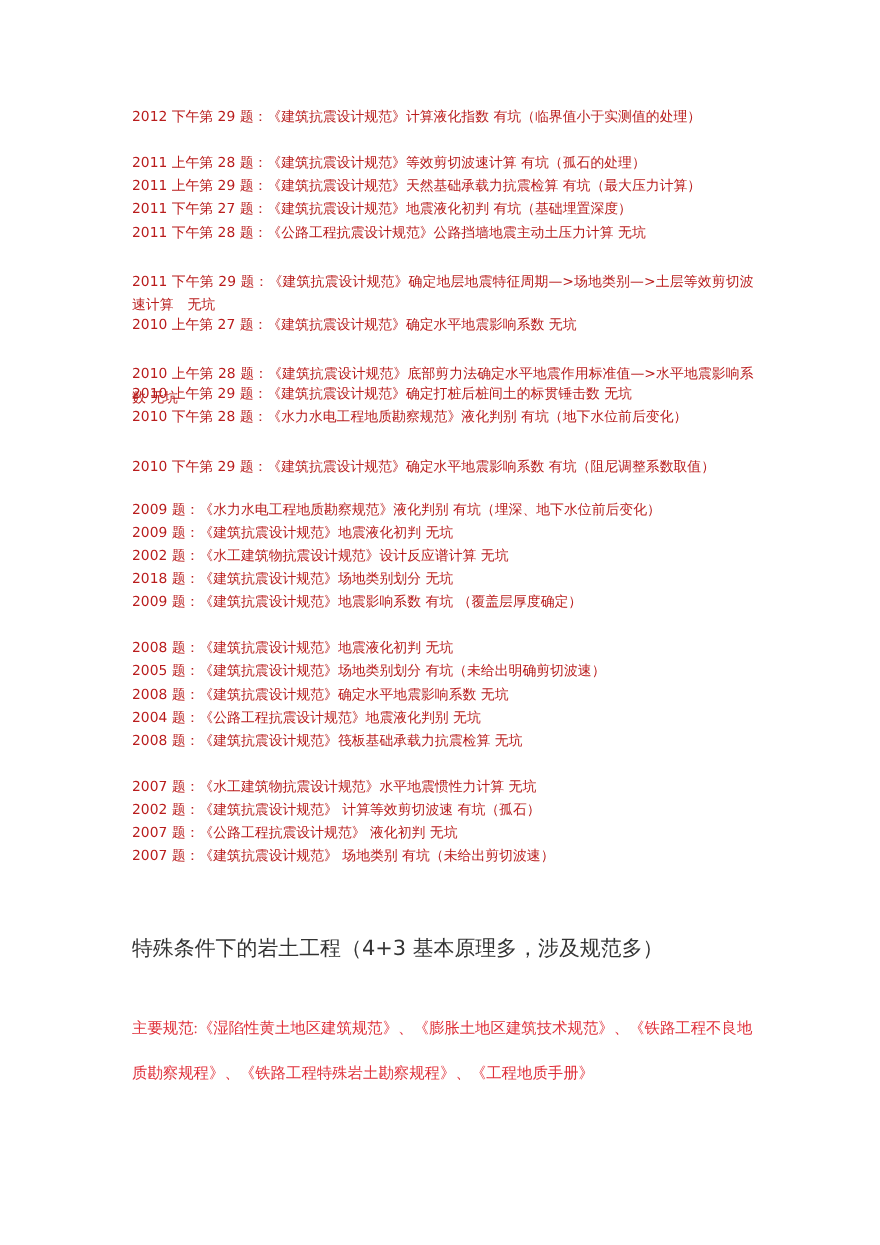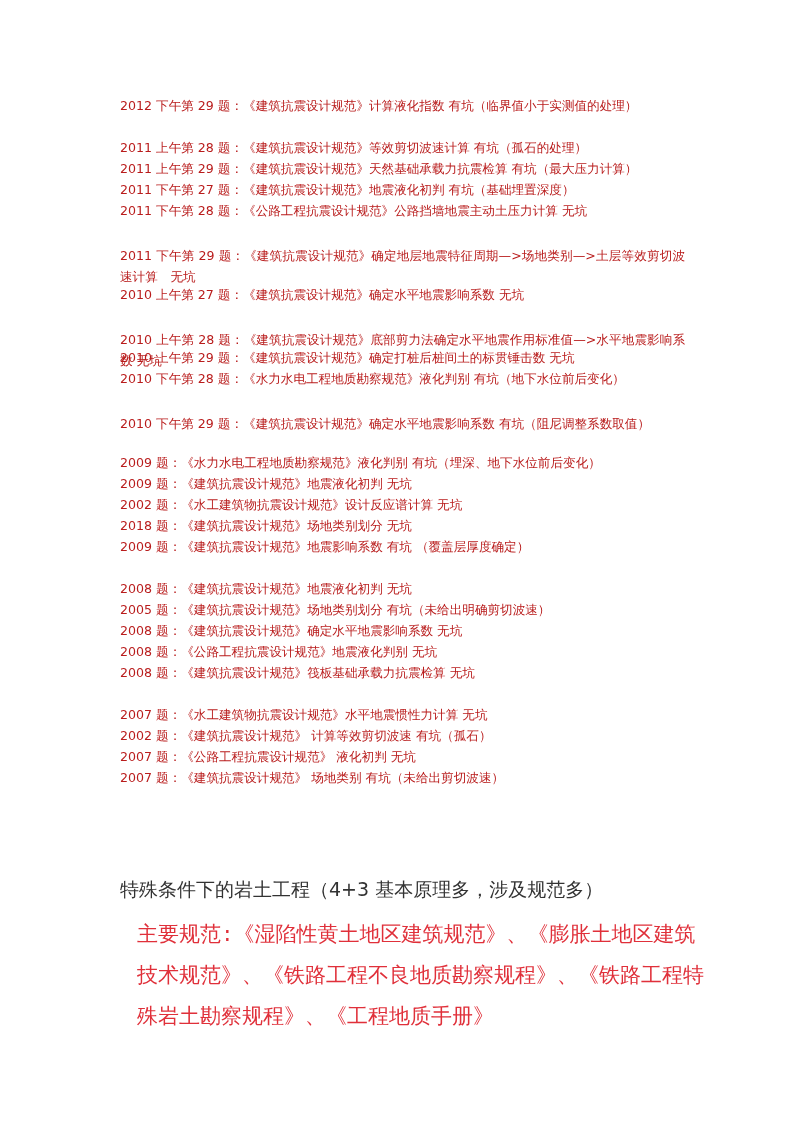--- a/index.html
+++ b/index.html
@@ -1,21 +1,21 @@
 <!DOCTYPE html>
 <html><head>
 <meta charset="utf-8">
 <style>
   html, body { margin: 0; padding: 0; background: #ffffff; }
   body { width: 800px; height: 1132px; position: relative; overflow: hidden; font-family: "DejaVu Sans", "Liberation Sans", sans-serif; color: #222222; }
   .page { position: absolute; left: 120px; top: 0; width: 570px; }
   .line { position: absolute; left: 0; font-size: 12.6px; line-height: 21px; white-space: nowrap; color: #b91c1c; }
   .wrap { white-space: normal; width: 565px; text-align: justify; margin-top: 24px; }
   .heading { position: absolute; left: 0; font-size: 19px; line-height: 28px; color: #333333; white-space: nowrap; }
-  .red { position: absolute; left: 17px; width: 570px; font-size: 21px; line-height: 41px; color: #e0303a; font-family: Liberation Mono, monospace; }
+  .red { position: absolute; left: 0; width: 570px; font-size: 14px; line-height: 41px; color: #e0303a; font-family: Liberation Serif, serif; }
 </style>
 </head>
 <body>
 
 <div class="page">
 
   <div class="line" style="top:95px">2012 下午第 29 题：《建筑抗震设计规范》计算液化指数 有坑（临界值小于实测值的处理）</div>
 
   <div class="line" style="top:137px">2011 上午第 28 题：《建筑抗震设计规范》等效剪切波速计算 有坑（孤石的处理）</div>
   <div class="line" style="top:158px">2011 上午第 29 题：《建筑抗震设计规范》天然基础承载力抗震检算 有坑（最大压力计算）</div>
@@ -31,23 +31,23 @@
 
   <div class="line" style="top:452px">2009 题：《水力水电工程地质勘察规范》液化判别 有坑（埋深、地下水位前后变化）</div>
   <div class="line" style="top:473px">2009 题：《建筑抗震设计规范》地震液化初判 无坑</div>
   <div class="line" style="top:494px">2002 题：《水工建筑物抗震设计规范》设计反应谱计算 无坑</div>
   <div class="line" style="top:515px">2018 题：《建筑抗震设计规范》场地类别划分 无坑</div>
   <div class="line" style="top:536px">2009 题：《建筑抗震设计规范》地震影响系数 有坑 （覆盖层厚度确定）</div>
 
   <div class="line" style="top:578px">2008 题：《建筑抗震设计规范》地震液化初判 无坑</div>
   <div class="line" style="top:599px">2005 题：《建筑抗震设计规范》场地类别划分 有坑（未给出明确剪切波速）</div>
   <div class="line" style="top:620px">2008 题：《建筑抗震设计规范》确定水平地震影响系数 无坑</div>
-  <div class="line" style="top:641px">2008 题：《公路工程抗震设计规范》地震液化判别 无坑</div>
+  <div class="line" style="top:641px">2004 题：《公路工程抗震设计规范》地震液化判别 无坑</div>
   <div class="line" style="top:662px">2008 题：《建筑抗震设计规范》筏板基础承载力抗震检算 无坑</div>
 
   <div class="line" style="top:704px">2007 题：《水工建筑物抗震设计规范》水平地震惯性力计算 无坑</div>
   <div class="line" style="top:725px">2002 题：《建筑抗震设计规范》 计算等效剪切波速 有坑（孤石）</div>
   <div class="line" style="top:746px">2007 题：《公路工程抗震设计规范》 液化初判 无坑</div>
   <div class="line" style="top:767px">2007 题：《建筑抗震设计规范》 场地类别 有坑（未给出剪切波速）</div>
 
-  <div class="heading" style="top:875px">特殊条件下的岩土工程（4+3 基本原理多，涉及规范多）</div>
+  <div class="heading" style="top:848px">特殊条件下的岩土工程（4+3 基本原理多，涉及规范多）</div>
   <div class="red" style="top:915px">主要规范:《湿陷性黄土地区建筑规范》、《膨胀土地区建筑技术规范》、《铁路工程不良地质勘察规程》、《铁路工程特殊岩土勘察规程》、《工程地质手册》</div>
 </div>
 
 </body></html>

